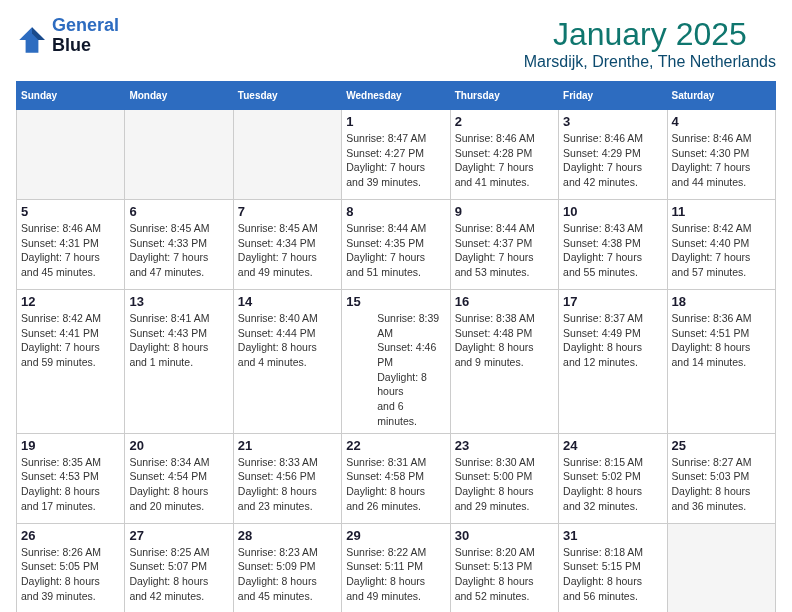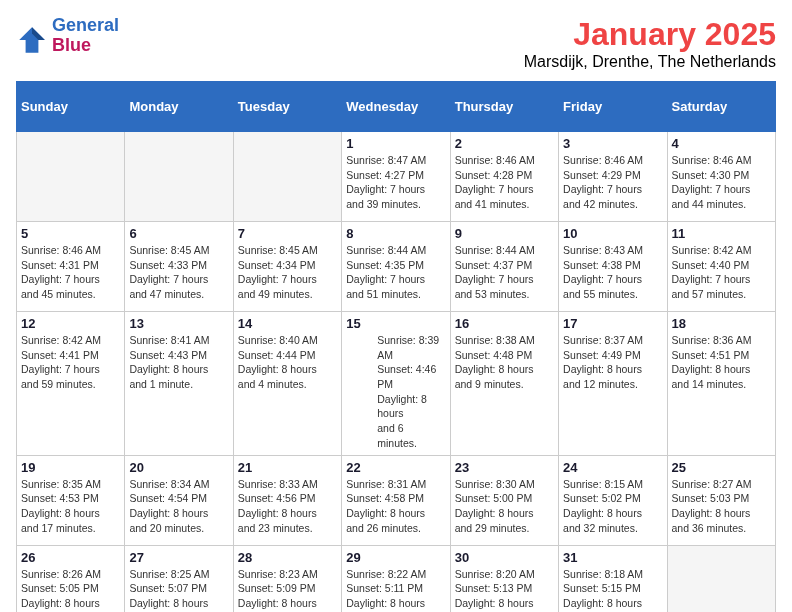--- a/index.html
+++ b/index.html
@@ -32,38 +32,39 @@
     }
     .logo-icon {
       width: 32px;
       height: 32px;
     }
     .title-block {
       text-align: right;
     }
     .month-title {
       font-size: 32px;
-      font-weight: bold;
-      color: #ef4444;
+      font-weight: normal;
+      color: #0f766e;
+      text-align: center;
     }
     .location-title {
       font-size: 16px;
-      color: #000000;
+      color: #0c4a6e;
     }
     table {
       width: 100%;
       border-collapse: collapse;
       font-size: 11px;
     }
     thead th {
       background: #2d6cc0;
       color: #fff;
-      padding: 17px 4px;
+      padding: 8px 4px;
       text-align: left;
-      font-size: 13px;
+      font-size: 10px;
       font-weight: bold;
       border: 1px solid #2d6cc0;
     }
     td {
       border: 1px solid #ccc;
       vertical-align: top;
       padding: 4px;
       width: calc(100% / 7);
       min-height: 80px;
       background: #fff;
@@ -96,21 +97,21 @@
 <body>
 
 <div class="header">
   <div class="logo">
     <svg class="logo-icon" viewBox="0 0 40 40">
       <polygon points="20,4 36,20 28,20 28,36 12,36 12,20 4,20" fill="#2d6cc0"></polygon>
       <polygon points="20,4 36,20 28,20 20,12" fill="#1a4a8a"></polygon>
     </svg>
     <div class="logo-text">
       <div><span>General</span></div>
-      <div style="color:#be185d;">Blue</div>
+      <div style="color:#0f172a;">Blue</div>
     </div>
   </div>
   <div class="title-block">
     <div class="month-title">January 2025</div>
     <div class="location-title">Marsdijk, Drenthe, The Netherlands</div>
   </div>
 </div>
 
 <table>
   <thead>

